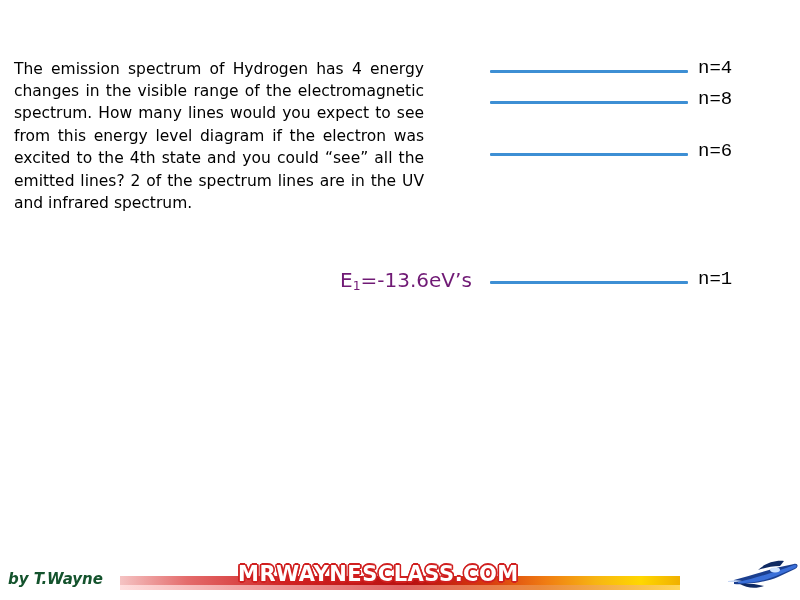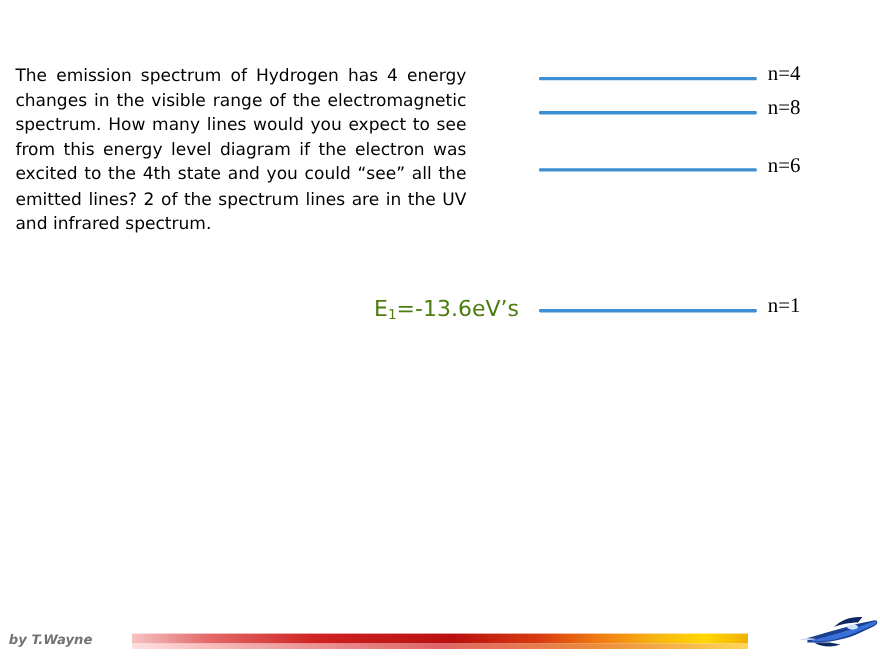--- a/index.html
+++ b/index.html
@@ -55,52 +55,52 @@
     height: 3px;
     background: #3d8fd4;
     border-radius: 1px;
   }
   .level .lbl {
     position: absolute;
     top: -13px;
     font-size: 19px;
     color: #000000;
     white-space: nowrap;
-    font-family: Liberation Serif, serif;
+    font-family: Liberation Mono, monospace;
   }
 
   
   .energy-label {
     position: absolute;
     font-size: 20px;
-    color: #4d7c0f;
+    color: #701a75;
     white-space: nowrap;
     font-family: "DejaVu Sans", sans-serif;
   }
   .energy-label sub {
     font-size: 0.62em;
     vertical-align: -0.25em;
   }
 
   
   .footer {
     position: absolute;
     left: 0;
     bottom: 0;
     width: 800px;
     height: 48px;
   }
   .byline {
     position: absolute;
     left: 8px;
     bottom: 12px;
-    font-size: 12px;
+    font-size: 15px;
     font-style: italic;
     font-weight: bold;
-    color: #737373;
+    color: #14532d;
     font-family: "DejaVu Sans", sans-serif;
   }
   .bannerwrap {
     position: absolute;
     left: 120px;
     bottom: 8px;
     width: 680px;
     height: 34px;
   }
   .stripe {
@@ -180,20 +180,21 @@
 
   <div class="energy-label" style="left:340px; top:268px;">
     <span>E</span><sub>1</sub><span>=-13.6eV’s</span>
   </div>
 
   <div class="footer">
     <div class="byline">by T.Wayne</div>
     <div class="bannerwrap">
       <div class="stripe"></div>
       <div class="stripe2"></div>
+      <div class="site-text">MRWAYNESCLASS.COM</div>
       <svg class="rocket" viewBox="0 0 72 34">
         <path d="M6 22 C20 18, 34 14, 52 9 L66 6 C70 5, 71 9, 67 11 L50 19 C38 24, 20 27, 6 26 Z" fill="#1b3f8f"></path>
         <path d="M10 24 C24 21, 40 16, 58 10 L66 7 C69 6, 70 9, 66 10.5 L48 18 C36 23, 22 26, 10 25 Z" fill="#3a6fd8"></path>
         <path d="M30 12 C36 6, 46 2, 56 3 L52 8 C44 8, 36 10, 30 12 Z" fill="#0f2a63"></path>
         <path d="M12 26 C18 30, 28 31, 36 28 L26 26 Z" fill="#0f2a63"></path>
         <ellipse cx="47" cy="12" rx="5" ry="2.4" fill="#cfe3ff"></ellipse>
         <path d="M0 23 C6 22, 10 22, 14 23 C10 24, 5 24, 0 24 Z" fill="#c8d8f5"></path>
       </svg>
     </div>
   </div>

